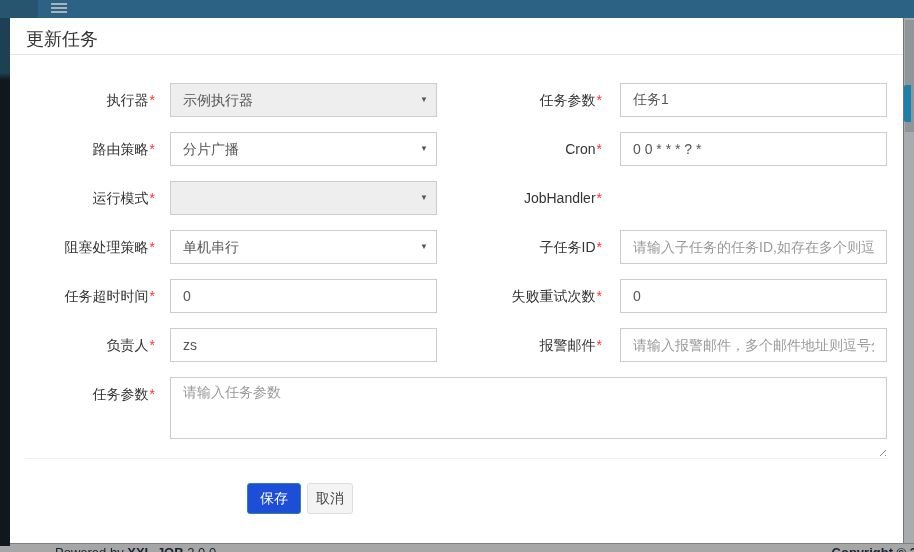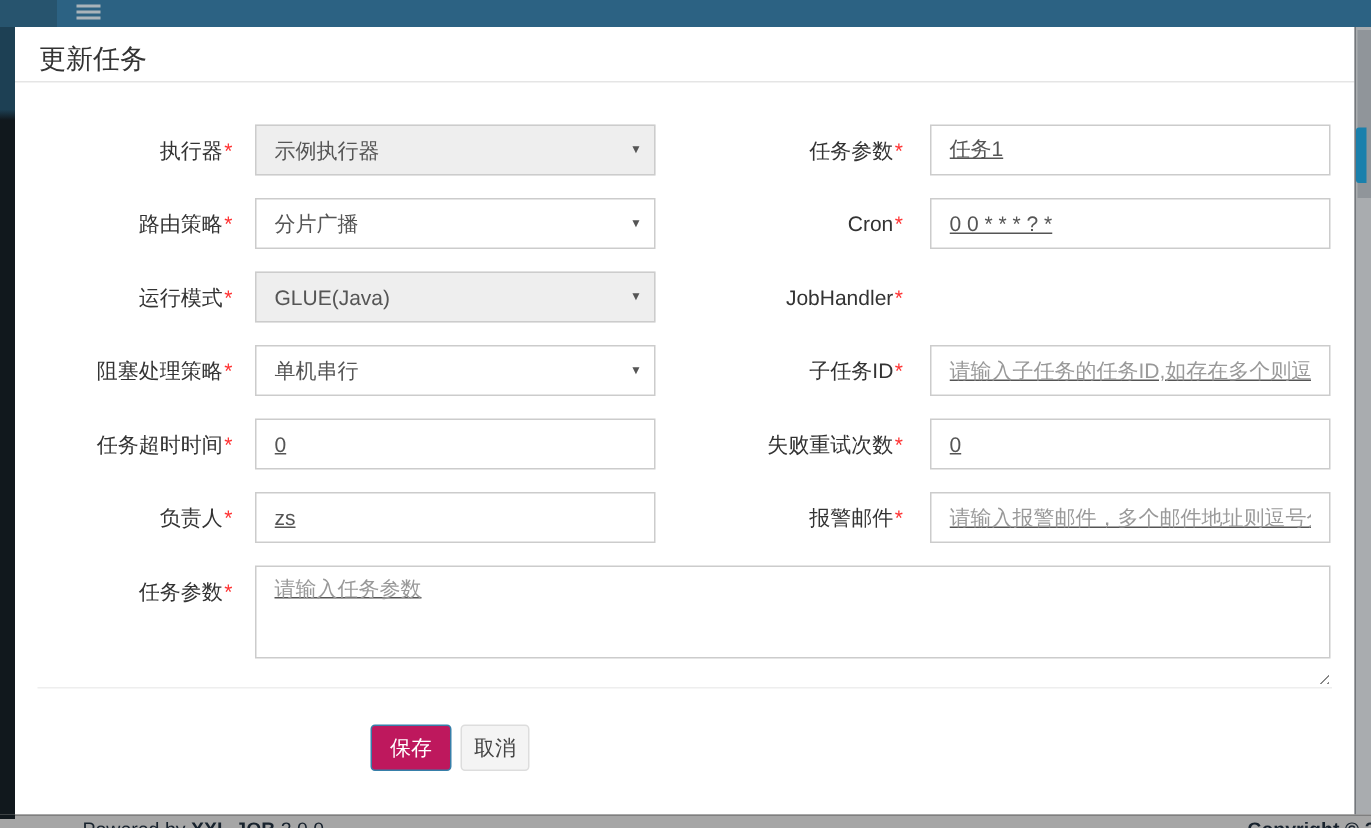--- a/index.html
+++ b/index.html
@@ -23,37 +23,37 @@
   
   .modal { position:absolute; left:10px; top:18px; width:893px; height:524px; background:#fff; border-radius:3px 3px 0 0; }
   .modal-header { position:absolute; left:0; top:0; width:100%; height:37px; border-bottom:1px solid #e5e5e5; }
   .modal-title { position:absolute; left:16px; top:9px; font-size:18px; color:#333; }
 
   .fg { position:absolute; left:0; width:893px; height:34px; }
   .lb { position:absolute; top:0; height:34px; line-height:34px; font-size:14px; font-weight:normal; color:#333; text-align:right; white-space:nowrap; }
   .lb .req { color:#f33; margin-left:1px; }
   .cl  { left:15px;  width:130px; }
   .cr  { left:462px; width:130px; }
-  .ctl { position:absolute; top:0; height:34px; border:1px solid #ccc; background:#fff; font-size:14px; color:#555;text-decoration:underline; }
+  .ctl { position:absolute; top:0; height:34px; border:1px solid #ccc; background:#fff; font-size:14px; color:#555; }
   .ci  { left:160px; width:267px; }
   .cri { left:610px; width:267px; }
   .dis { background:#eee; }
   input.ctl { padding:0 12px; outline:none; }
   input.ctl::placeholder, textarea.ctl::placeholder { color:#999; opacity:1; }
   .sel { cursor:pointer; }
   .selv { position:absolute; left:12px; top:0; right:22px; line-height:32px; overflow:hidden; white-space:nowrap; }
   .caret { position:absolute; right:8px; top:0; line-height:32px; font-size:8px; color:#555; }
   .ta { left:160px; width:717px; height:62px; padding:6px 12px; resize:none; outline:none; font-family:inherit; font-size:14px; }
   .resize-handle { position:absolute; left:866px; top:428px; width:10px; height:10px;
     background:repeating-linear-gradient(135deg, transparent 0 2.5px, #888 2.5px 3.5px); pointer-events:none;
     clip-path:polygon(100% 0, 100% 100%, 0 100%); }
   .hr { position:absolute; left:15px; top:440px; width:863px; height:0; border-top:1px solid #eee; }
 
   .btn { position:absolute; top:465px; height:31px; font-size:14px; line-height:29px; text-align:center; border-radius:3px; cursor:pointer; border:1px solid transparent; }
-  .btn-save { left:237px; width:54px; background:#be185d; border-color:#367fa9; color:#fff; }
+  .btn-save { left:237px; width:54px; background:#1d4ed8; border-color:#367fa9; color:#fff; }
   .btn-cancel { left:297px; width:46px; background:#f4f4f4; border-color:#ddd; color:#444; }
 
   
   .footer { position:absolute; left:0; top:543px; width:914px; height:16px; background:#a6a6a6; border-top:1px solid #7f7f7f; font-size:13px; color:#18232e; }
   .powered { position:absolute; left:55px; top:1px; white-space:nowrap; }
   .powered b { font-weight:bold; }
   .copyright { position:absolute; right:-3px; top:1px; font-weight:bold; white-space:nowrap; }
   .footer-left-cap { position:absolute; left:0; top:543px; width:10px; height:3px; background:#11181d; }
 </style>
 </head>
@@ -91,21 +91,20 @@
         <span class="selv">分片广播</span>
         <span class="caret">▼</span>
       </div>
       <label class="lb cr"><span>Cron</span><span class="req">*</span></label>
       <input class="ctl cri" type="text" value="0 0 * * * ? *" style="">
     </div>
 
     <div class="fg" style="top:163px">
       <label class="lb cl"><span>运行模式</span><span class="req">*</span></label>
       <div class="ctl ci sel dis">
-        <span class="selv">GLUE(Java)</span>
         <span class="caret">▼</span>
       </div>
       <label class="lb cr"><span>JobHandler</span><span class="req">*</span></label>
     </div>
 
     <div class="fg" style="top:212px">
       <label class="lb cl"><span>阻塞处理策略</span><span class="req">*</span></label>
       <div class="ctl ci sel">
         <span class="selv">单机串行</span>
         <span class="caret">▼</span>

